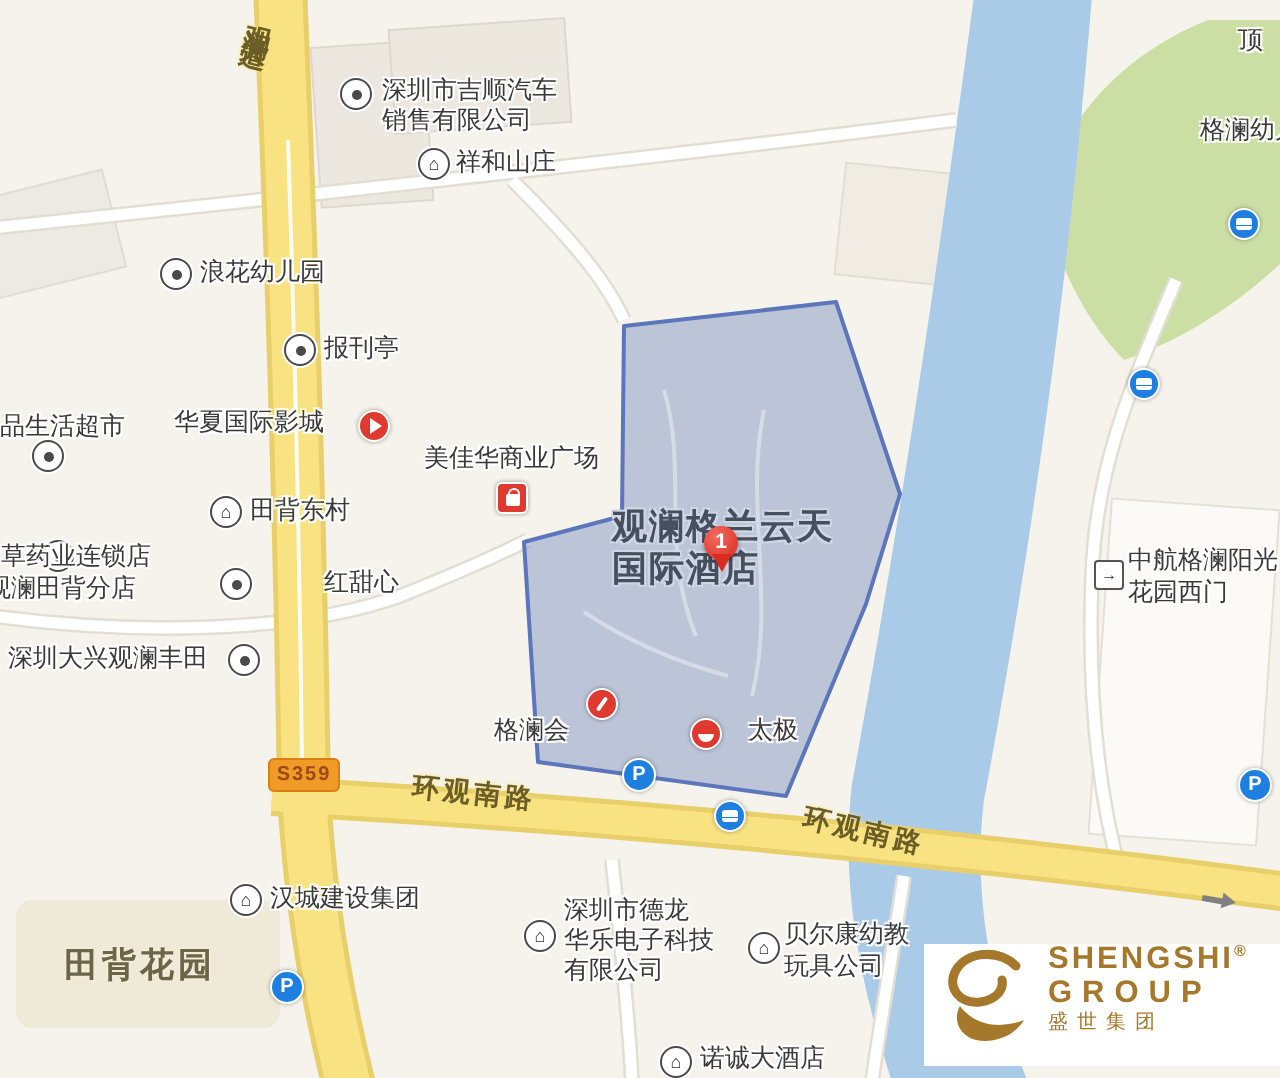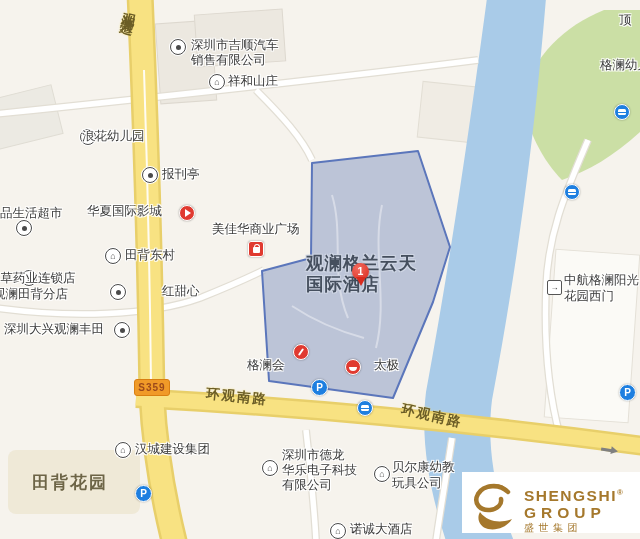--- a/index.html
+++ b/index.html
@@ -84,21 +84,21 @@
   .road-arrow .tip{position:absolute;left:10px;top:0;width:0;height:0;
     border-left:7px solid #808080;border-top:4px solid transparent;border-bottom:4px solid transparent;}
   .s-badge{
     position:absolute;z-index:5;width:34px;height:15px;border-radius:3px;
     background:#f09a28;border:1px solid #d97f12;
     display:flex;align-items:center;justify-content:center;
     color:#9c4a1b;font-weight:bold;font-size:10px;line-height:1;letter-spacing:1px;
   }
   #logo{
     position:absolute;z-index:10;left:462px;top:472px;width:178px;height:61px;
-    background:#fff;display:flex;align-items:flex-end;gap:4px;padding-left:6px;box-sizing:border-box;
+    background:#fff;display:flex;align-items:flex-start;gap:4px;padding-left:6px;box-sizing:border-box;
   }
   .logo-text{display:flex;flex-direction:column;gap:1px;color:#a5782c;}
   .logo-en1{font-weight:bold;font-size:15.5px;letter-spacing:1.5px;line-height:1;}
   .logo-en1 sup{font-size:8px;vertical-align:super;}
   .logo-en2{font-weight:bold;font-size:15.5px;letter-spacing:5px;line-height:1;}
   .logo-cn{font-size:10px;letter-spacing:4.5px;line-height:1;margin-top:2px;font-family:"Liberation Serif","DejaVu Serif",serif;}
 </style>
 </head>
 <body>
 
@@ -247,21 +247,21 @@
   <div class="ico-gate" style="left:547px;top:280px;">→</div>
 
   <div class="road-arrow" style="left:601px;top:446px;width:18px;height:9px;">
       <span class="bar"></span>
       <span class="tip"></span>
     </div>
 
   <div class="lbl" style="left:191px;top:39px;">深圳市吉顺汽车</div>
   <div class="lbl" style="left:191px;top:54px;">销售有限公司</div>
   <div class="lbl" style="left:228px;top:75px;">祥和山庄</div>
-  <div class="lbl" style="left:82px;top:130px;">浪花幼儿园</div>
+  <div class="lbl" style="left:100px;top:130px;">浪花幼儿园</div>
   <div class="lbl" style="left:162px;top:168px;">报刊亭</div>
   <div class="lbl" style="left:0px;top:207px;">品生活超市</div>
   <div class="lbl" style="left:87px;top:205px;">华夏国际影城</div>
   <div class="lbl" style="left:212px;top:223px;">美佳华商业广场</div>
   <div class="lbl" style="left:125px;top:249px;">田背东村</div>
   <div class="lbl" style="left:-12px;top:272px;">本草药业连锁店</div>
   <div class="lbl" style="left:-7px;top:288px;">观澜田背分店</div>
   <div class="lbl" style="left:130px;top:285px;padding-left:32px;">红甜心</div>
   <div class="lbl" style="left:4px;top:323px;">深圳大兴观澜丰田</div>
   <div class="lbl" style="left:247px;top:359px;">格澜会</div>

